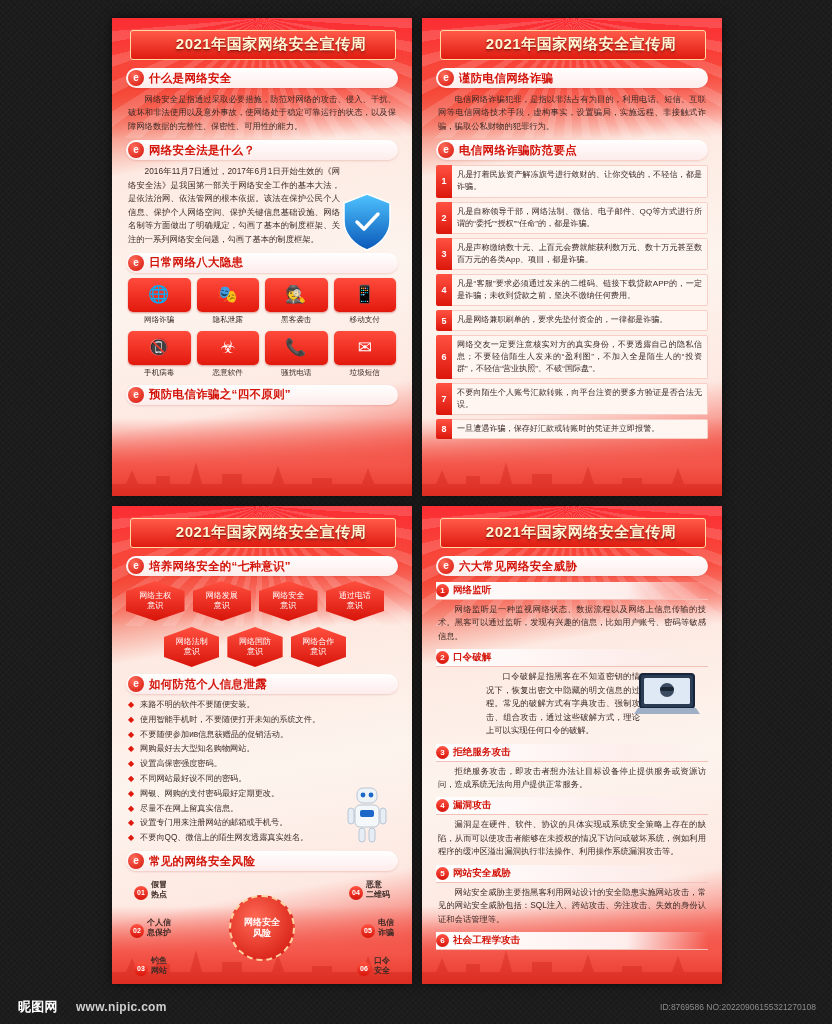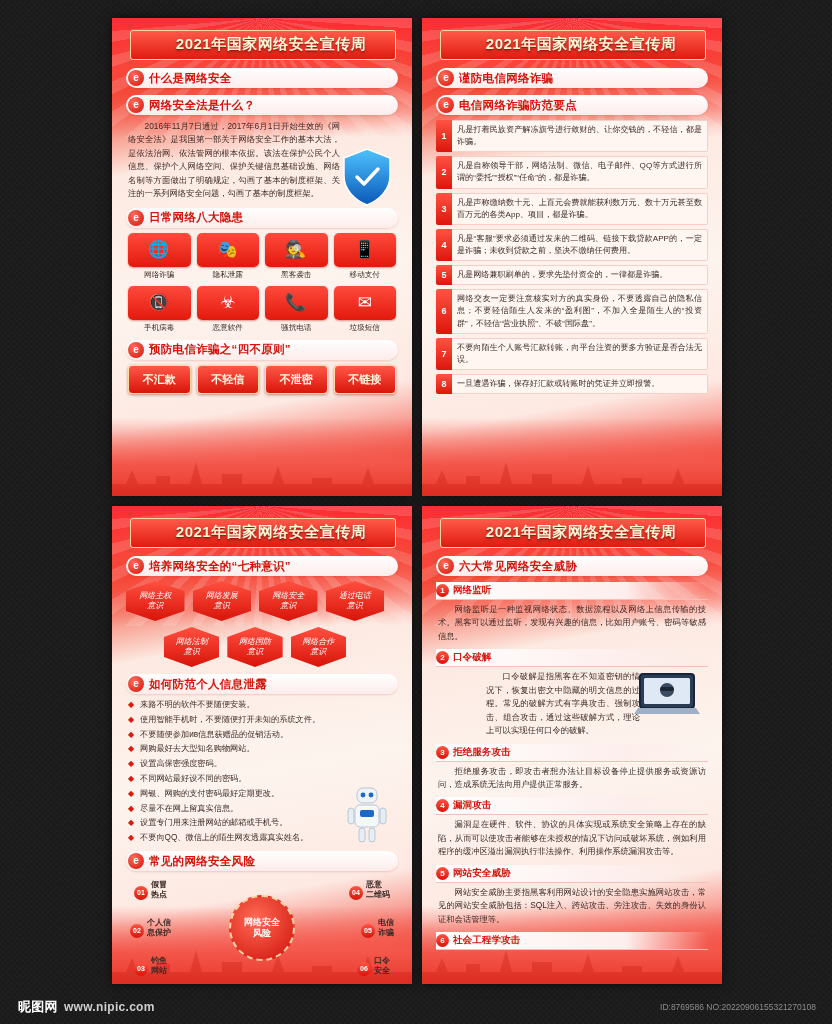--- a/index.html
+++ b/index.html
@@ -135,21 +135,21 @@
     border-radius:2px 0 0 2px;
   }
   .nrow .ntxt {
     flex:1; background:#fff6f2; border:1px solid #f7cfc6; border-left:none;
     border-radius: 0 2px 2px 0;
     font-size: 8.1px; line-height:1.5; color:#3c2a26;
     padding: 3px 5px; text-align:justify;
   }
 
   
-  .hexwrap { display:grid; grid-template-columns: repeat(4,1fr); gap:8px; margin: 4px 14px 6px 0; font-style: italic; }
+  .hexwrap { display:grid; grid-template-columns: repeat(4,1fr); gap:8px; margin: 4px 14px 6px 0; }
   .hex {
     position:relative; height: 40px;
     background: linear-gradient(180deg,#ff4f3f,#d8140a);
     clip-path: polygon(50% 0%, 100% 25%, 100% 75%, 50% 100%, 0% 75%, 0% 25%);
     display:flex; align-items:center; justify-content:center;
     color:#fff; font-size:8px; line-height:1.25; text-align:center;
     white-space:pre-line;
   }
 
   
@@ -204,21 +204,21 @@
   }
   .robot-ill { position:absolute; right:8px; bottom:0; width:46px; height:62px; }
   .laptop-ill { position:absolute; right:6px; top:0; width:70px; height:52px; }
 
   
   .footer-left {
     position:absolute; left:18px; bottom:8px;
     color:#cfcfcf; font-size:12px; font-weight:bold;
     letter-spacing:0.3px;
   }
-  .footer-left .logo { color:#ffffff; font-size:13px; margin-right:6px; }
+  .footer-left .logo { color:#ffffff; font-size:13px; margin-right:18px; }
   .footer-right {
     position:absolute; right:16px; bottom:12px;
     color:#8d8d8d; font-size:8.5px;
   }
 </style>
 </head>
 <body>
 
 <div class="backdrop"></div>
 
@@ -230,20 +230,21 @@
     <svg class="skyline" viewBox="0 0 300 52" preserveAspectRatio="none">
       <path d="M0 52 L0 40 L14 40 L20 26 L26 40 L44 40 L44 32 L58 32 L58 40 L78 40 L84 18 L90 40 L110 40 L110 30 L130 30 L130 40 L160 40 L166 22 L172 40 L200 40 L200 34 L220 34 L220 40 L250 40 L256 24 L262 40 L300 40 L300 52 Z" fill="#c01008" opacity="0.5"></path>
     </svg>
     <div class="panel-title">2021年国家网络安全宣传周</div>
     <div class="panel-body">
 
       <div class="sec">
         <span class="dot">e</span>
         <span class="sec-t">什么是网络安全</span>
       </div>
+      <div class="para">网络安全是指通过采取必要措施，防范对网络的攻击、侵入、干扰、破坏和非法使用以及意外事故，使网络处于稳定可靠运行的状态，以及保障网络数据的完整性、保密性、可用性的能力。</div>
 
       <div class="sec">
         <span class="dot">e</span>
         <span class="sec-t">网络安全法是什么？</span>
       </div>
       <div style="position:relative;">
         <svg class="shield-ill" viewBox="0 0 54 62">
           <defs>
             <linearGradient id="sg" x1="0" y1="0" x2="0" y2="1">
               <stop offset="0%" stop-color="#4fc3ff"></stop>
@@ -292,42 +293,37 @@
         <div class="icell">
           <div class="ibox">✉</div>
           <div class="ilabel">垃圾短信</div>
         </div>
       </div>
 
       <div class="sec">
         <span class="dot">e</span>
         <span class="sec-t">预防电信诈骗之“四不原则”</span>
       </div>
-      <div class="fourbox">
-        <div class="fb">不汇款</div>
-        <div class="fb">不轻信</div>
-        <div class="fb">不泄密</div>
-        <div class="fb">不链接</div>
-      </div>
     </div>
   </div>
 
   <div class="panel">
     <div class="rays"></div>
     <div class="bottomdeco"></div>
     <svg class="skyline" viewBox="0 0 300 52" preserveAspectRatio="none">
       <path d="M0 52 L0 40 L14 40 L20 26 L26 40 L44 40 L44 32 L58 32 L58 40 L78 40 L84 18 L90 40 L110 40 L110 30 L130 30 L130 40 L160 40 L166 22 L172 40 L200 40 L200 34 L220 34 L220 40 L250 40 L256 24 L262 40 L300 40 L300 52 Z" fill="#c01008" opacity="0.5"></path>
     </svg>
     <div class="panel-title">2021年国家网络安全宣传周</div>
     <div class="panel-body">
 
       <div class="sec">
         <span class="dot">e</span>
         <span class="sec-t">谨防电信网络诈骗</span>
       </div>
+      <div class="para">电信网络诈骗犯罪，是指以非法占有为目的，利用电话、短信、互联网等电信网络技术手段，虚构事实，设置骗局，实施远程、非接触式诈骗，骗取公私财物的犯罪行为。</div>
 
       <div class="sec">
         <span class="dot">e</span>
         <span class="sec-t">电信网络诈骗防范要点</span>
       </div>
       <div class="nlist">
         <div class="nrow">
           <div class="num">1</div>
           <div class="ntxt">凡是打着民族资产解冻旗号进行敛财的、让你交钱的，不轻信，都是诈骗。</div>
         </div>

